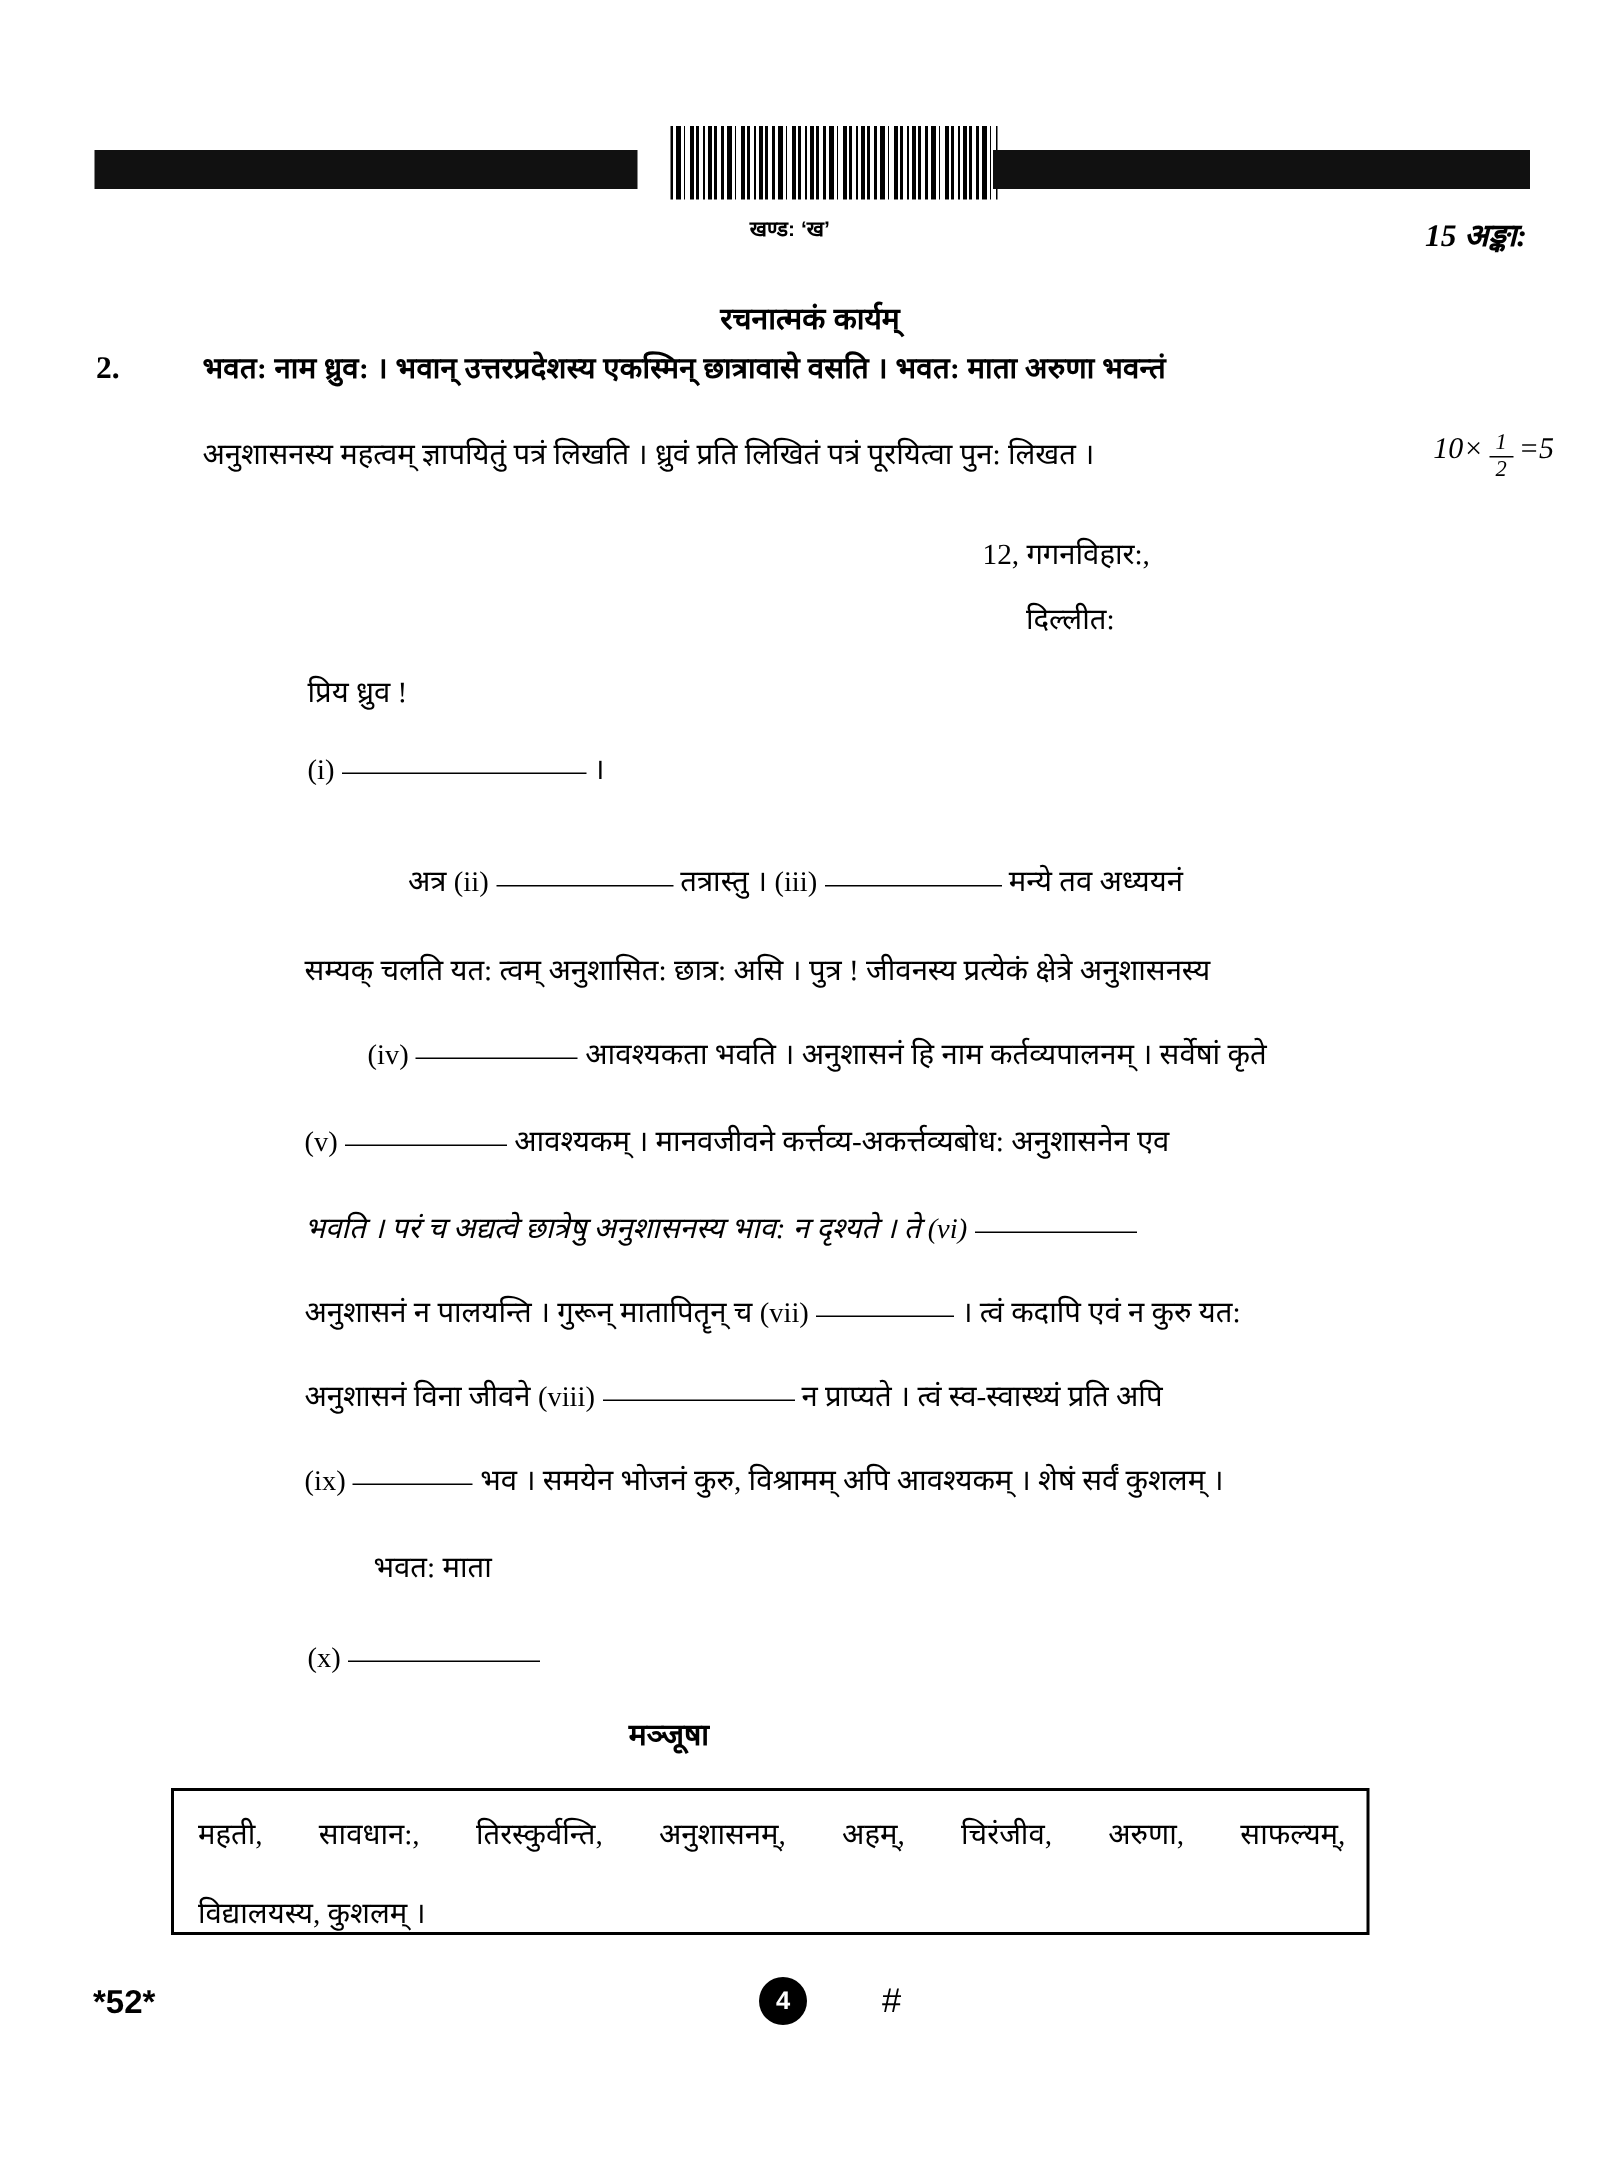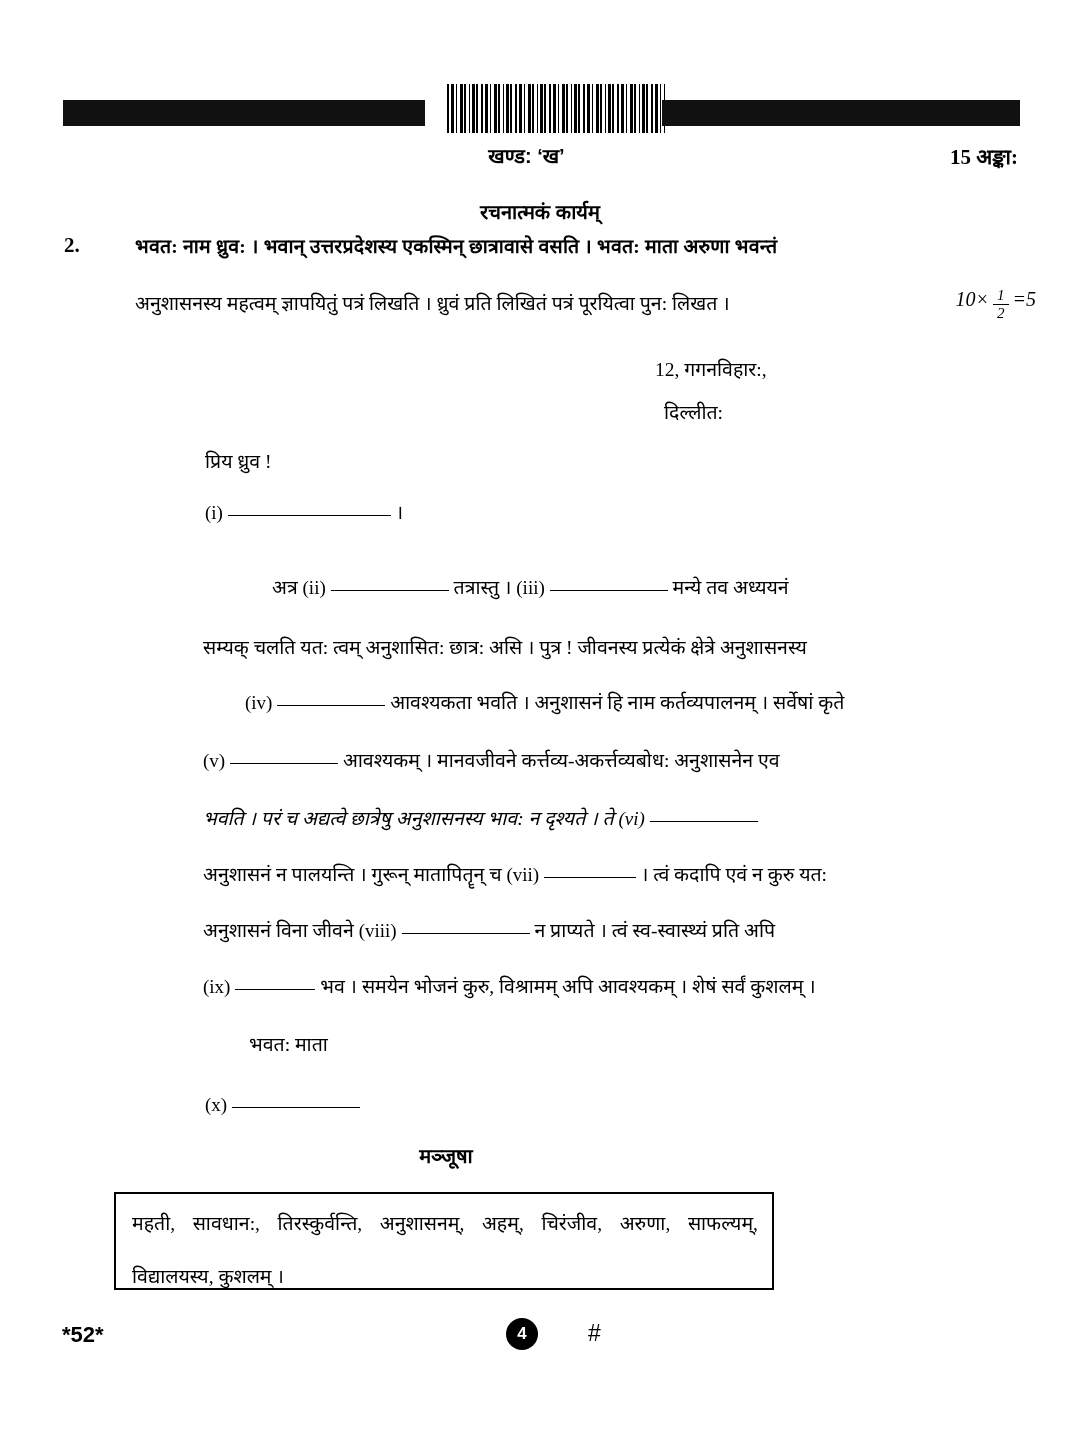--- a/index.html
+++ b/index.html
@@ -51,38 +51,39 @@
 
   
   .khand-heading {
     position: absolute;
     top: 142px;
     left: 0;
     width: 1053px;
     text-align: center;
     font-family: "Liberation Sans", sans-serif;
     font-weight: bold;
-    font-size: 20px;
+    font-size: 14px;
   }
   .sub-heading {
     position: absolute;
     top: 198px;
     left: 0;
     width: 1080px;
     text-align: center;
     font-family: "Liberation Sans", sans-serif;
     font-weight: bold;
     font-size: 20px;
   }
   .marks-top {
     position: absolute;
     top: 142px;
     right: 62px;
     font-family: "Liberation Serif", serif;
     font-weight: bold;
+    font-style: italic;
     font-size: 21px;
     white-space: nowrap;
   }
 
   
   .qnum {
     position: absolute;
     left: 64px;
     top: 233px;
     font-family: "Liberation Serif", serif;
@@ -123,21 +124,21 @@
   .frac .num { border-bottom: 1.4px solid #000; padding: 0 4px 1px 4px; }
   .frac .den { padding: 1px 4px 0 4px; }
 
   
   .addr {
     position: absolute;
     font-size: 19.5px;
     white-space: nowrap;
   }
   .addr.a1 { left: 655px; top: 355px; }
-  .addr.a2 { left: 664px; top: 398px; }
+  .addr.a2 { left: 684px; top: 398px; }
 
   .salutation {
     position: absolute;
     left: 205px;
     top: 447px;
     font-size: 19.5px;
     white-space: nowrap;
   }
 
   
@@ -179,21 +180,21 @@
     width: 892px;
     text-align: center;
     font-family: "Liberation Sans", sans-serif;
     font-weight: bold;
     font-size: 20px;
   }
   .manjusha-box {
     position: absolute;
     left: 114px;
     top: 1192px;
-    width: 660px;
+    width: 799px;
     height: 98px;
     border: 2px solid #000;
     box-sizing: border-box;
   }
   .manjusha-inner {
     position: absolute;
     left: 16px;
     top: 12px;
     right: 14px;
     font-size: 19.5px;

